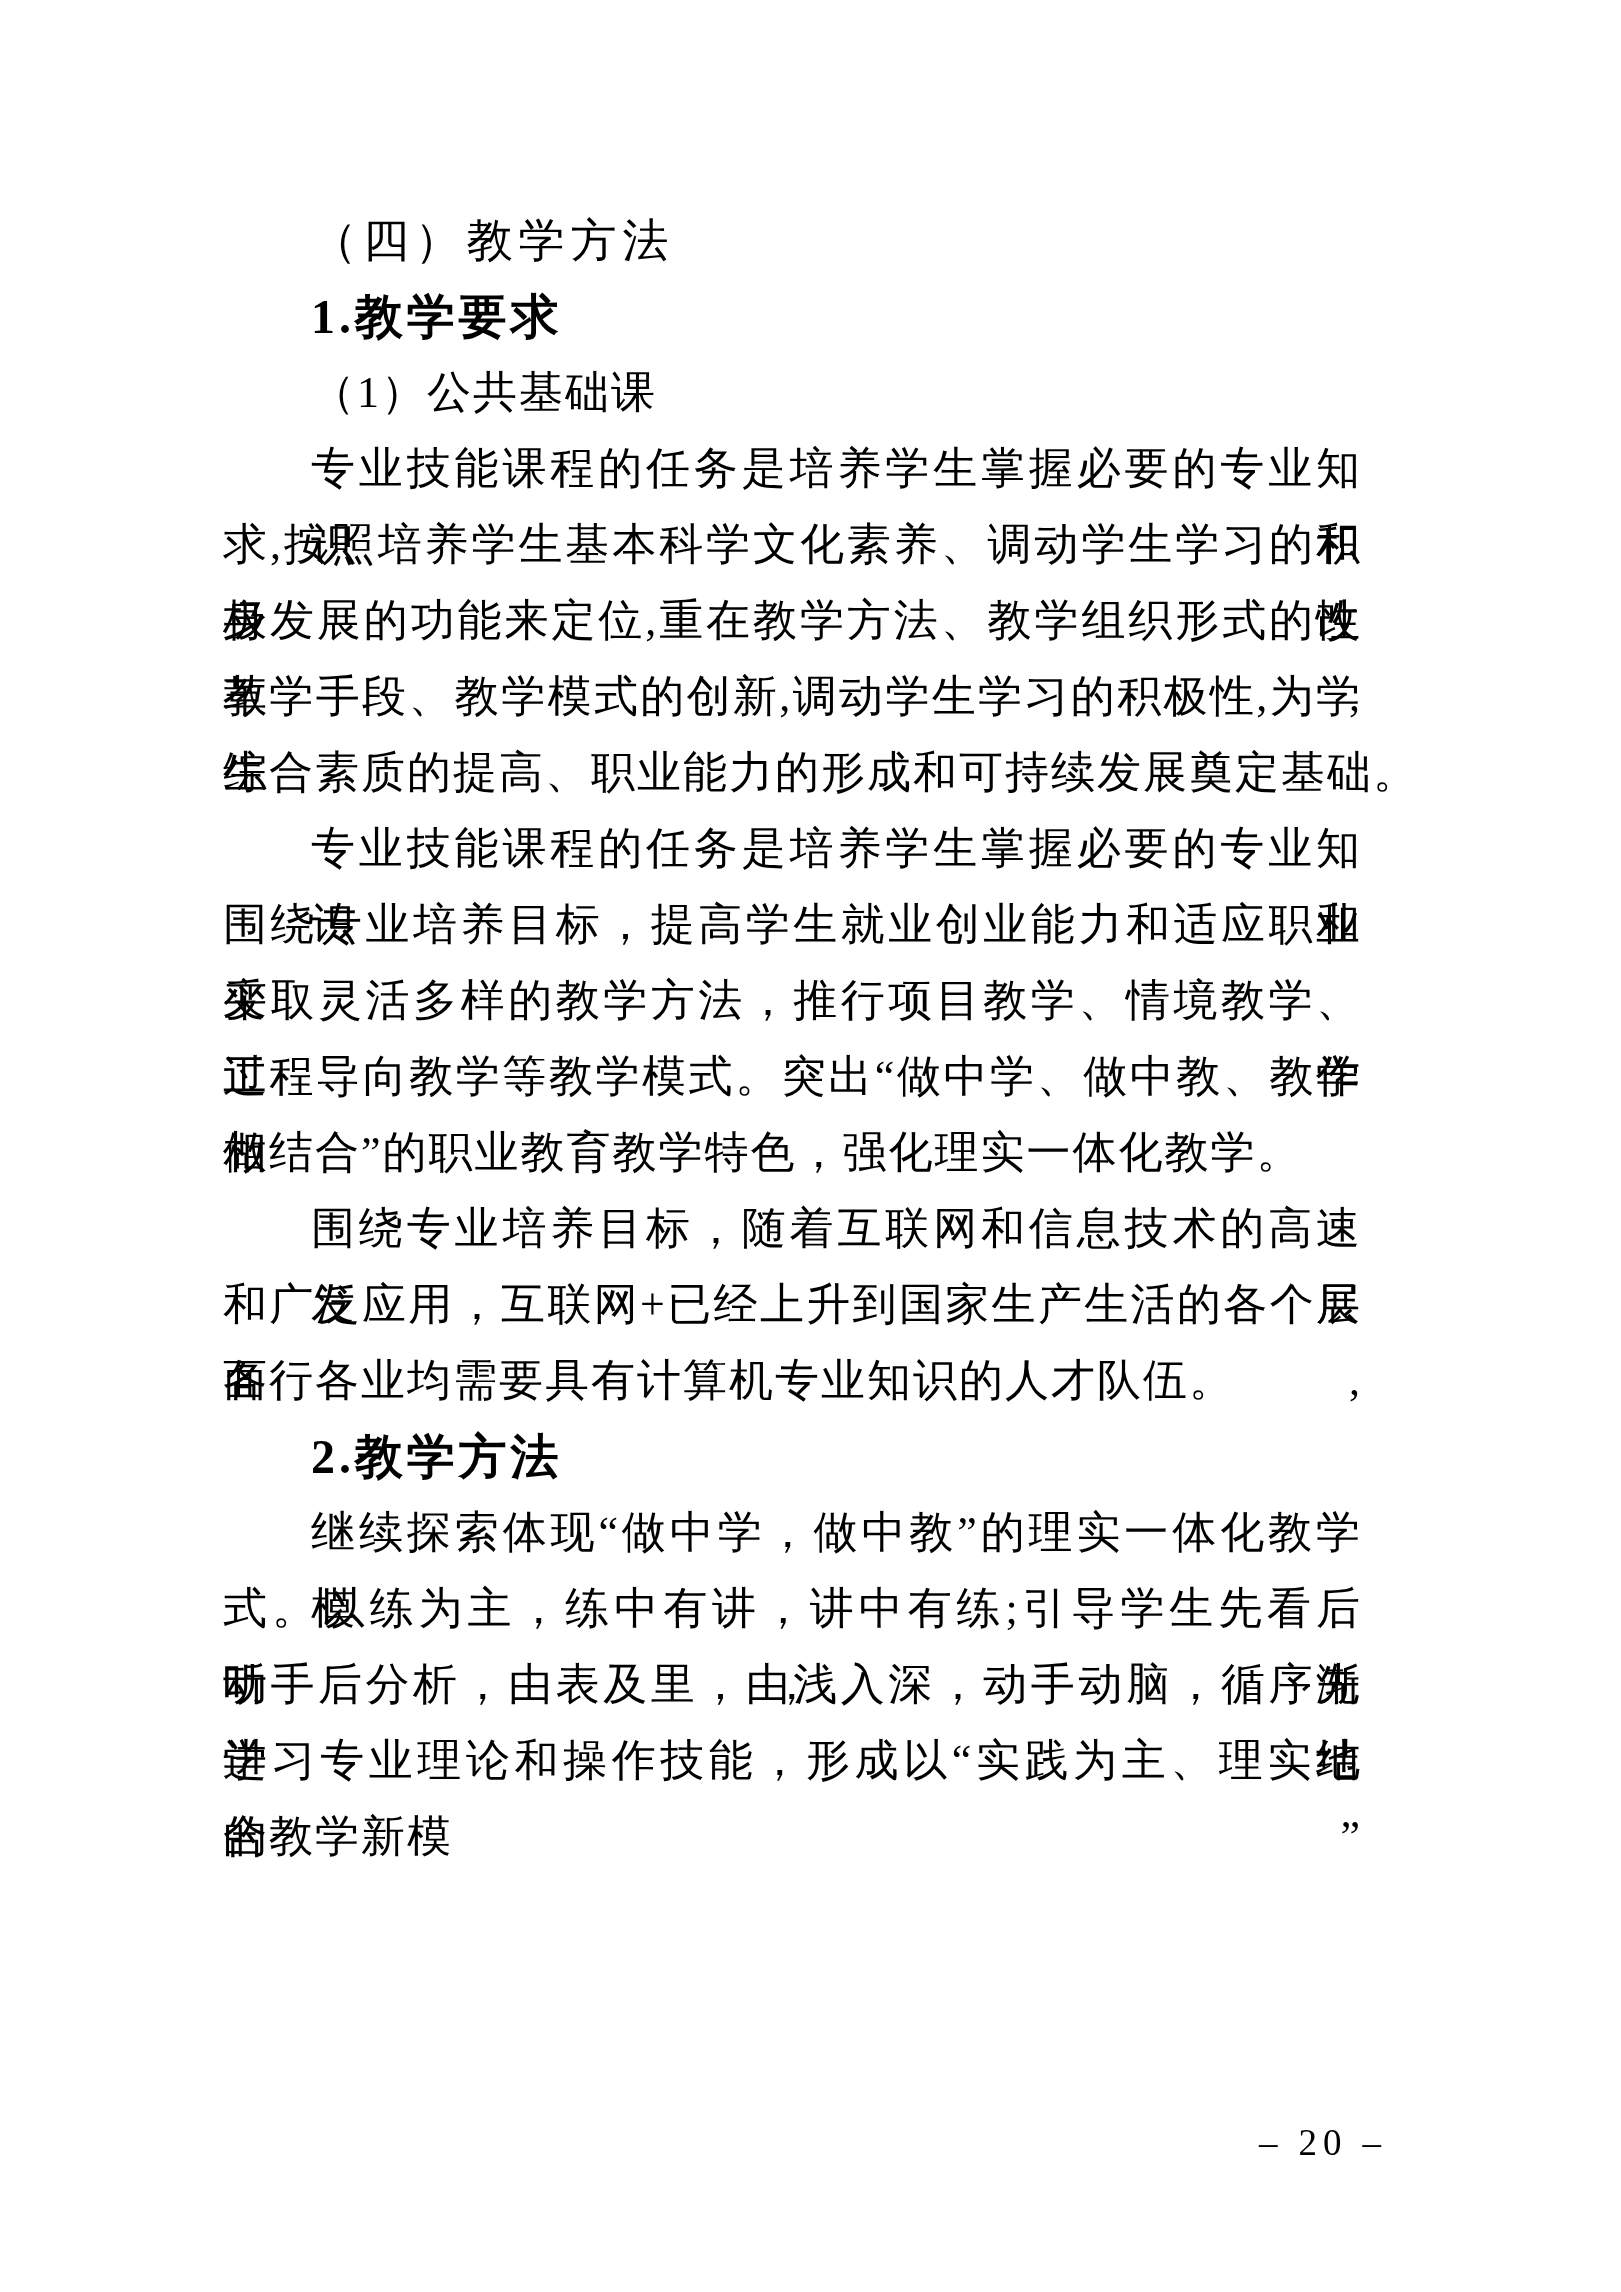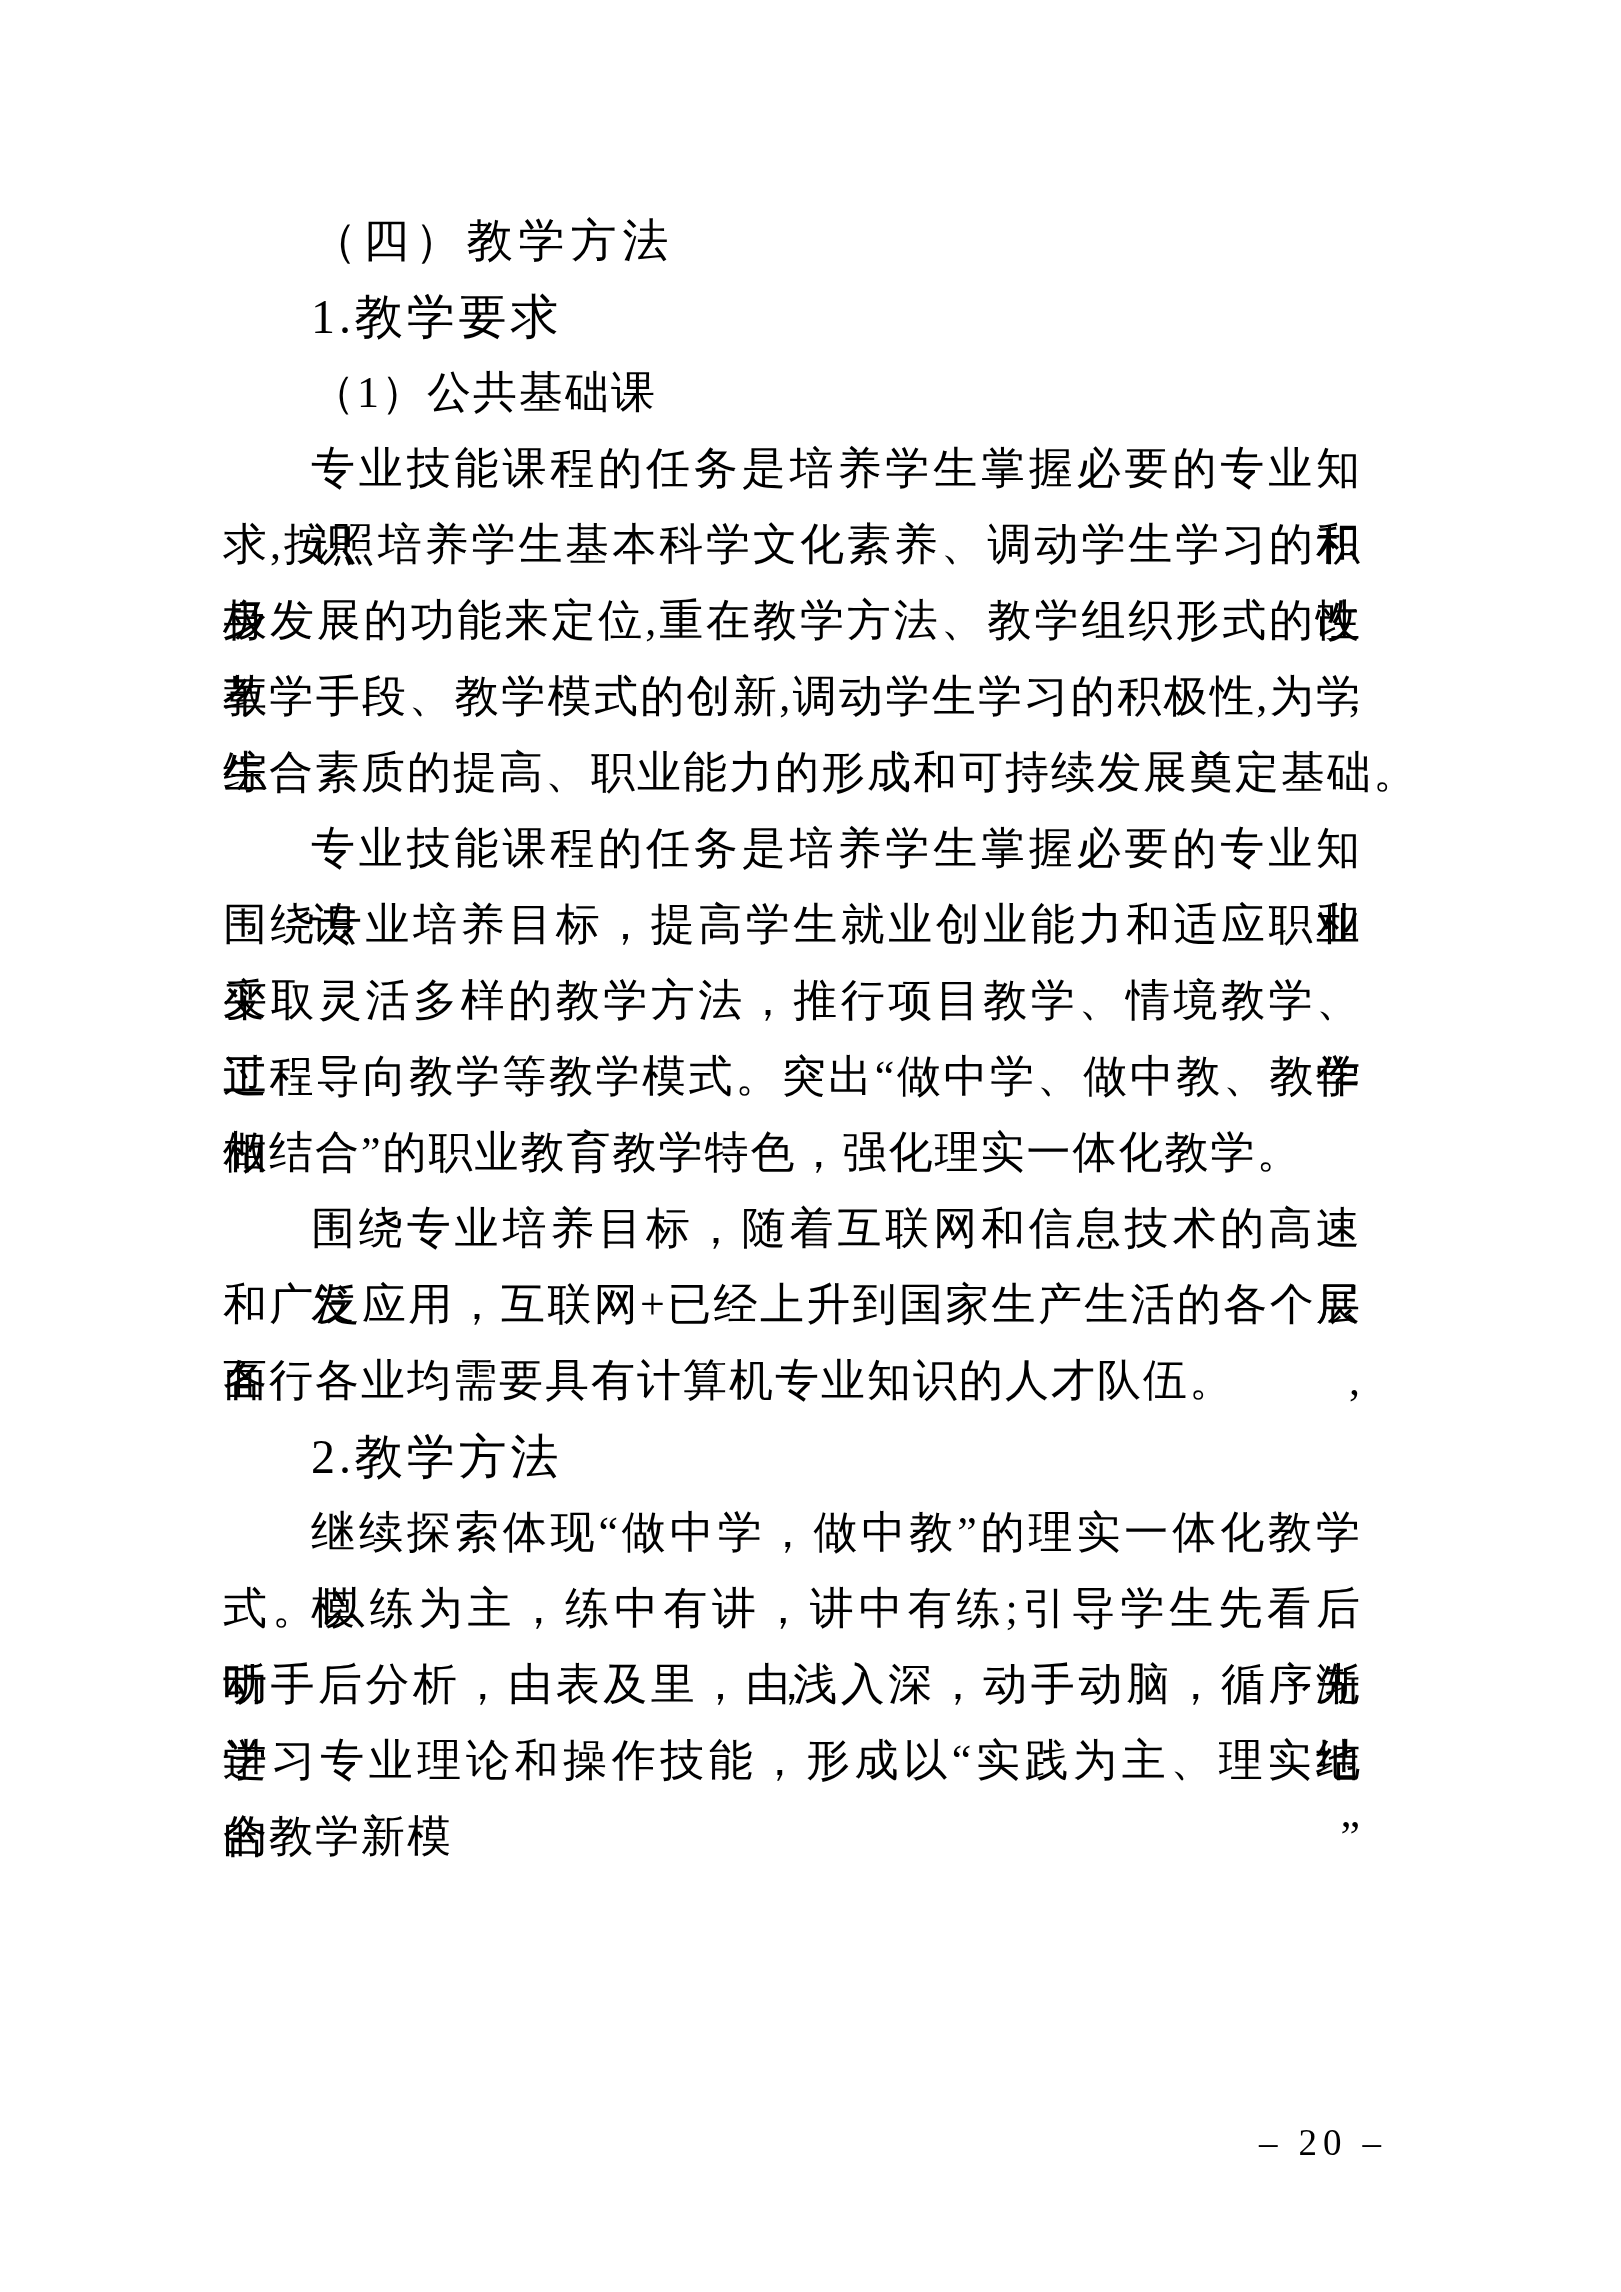--- a/index.html
+++ b/index.html
@@ -38,21 +38,21 @@
     text-justify: inter-character;
   }
   .indent {
     padding-left: 88px;
   }
   .h {
     font-size: 46px;
     letter-spacing: 5.9px;
   }
   .bold {
-    font-weight: normal;
+    font-weight: bold;
     font-size: 48px;
     letter-spacing: 3.9px;
   }
   .page-number {
     position: absolute;
     left: 1259px;
     top: 2121px;
     font-size: 37px;
     letter-spacing: 5.9px;
     color: #000000;

